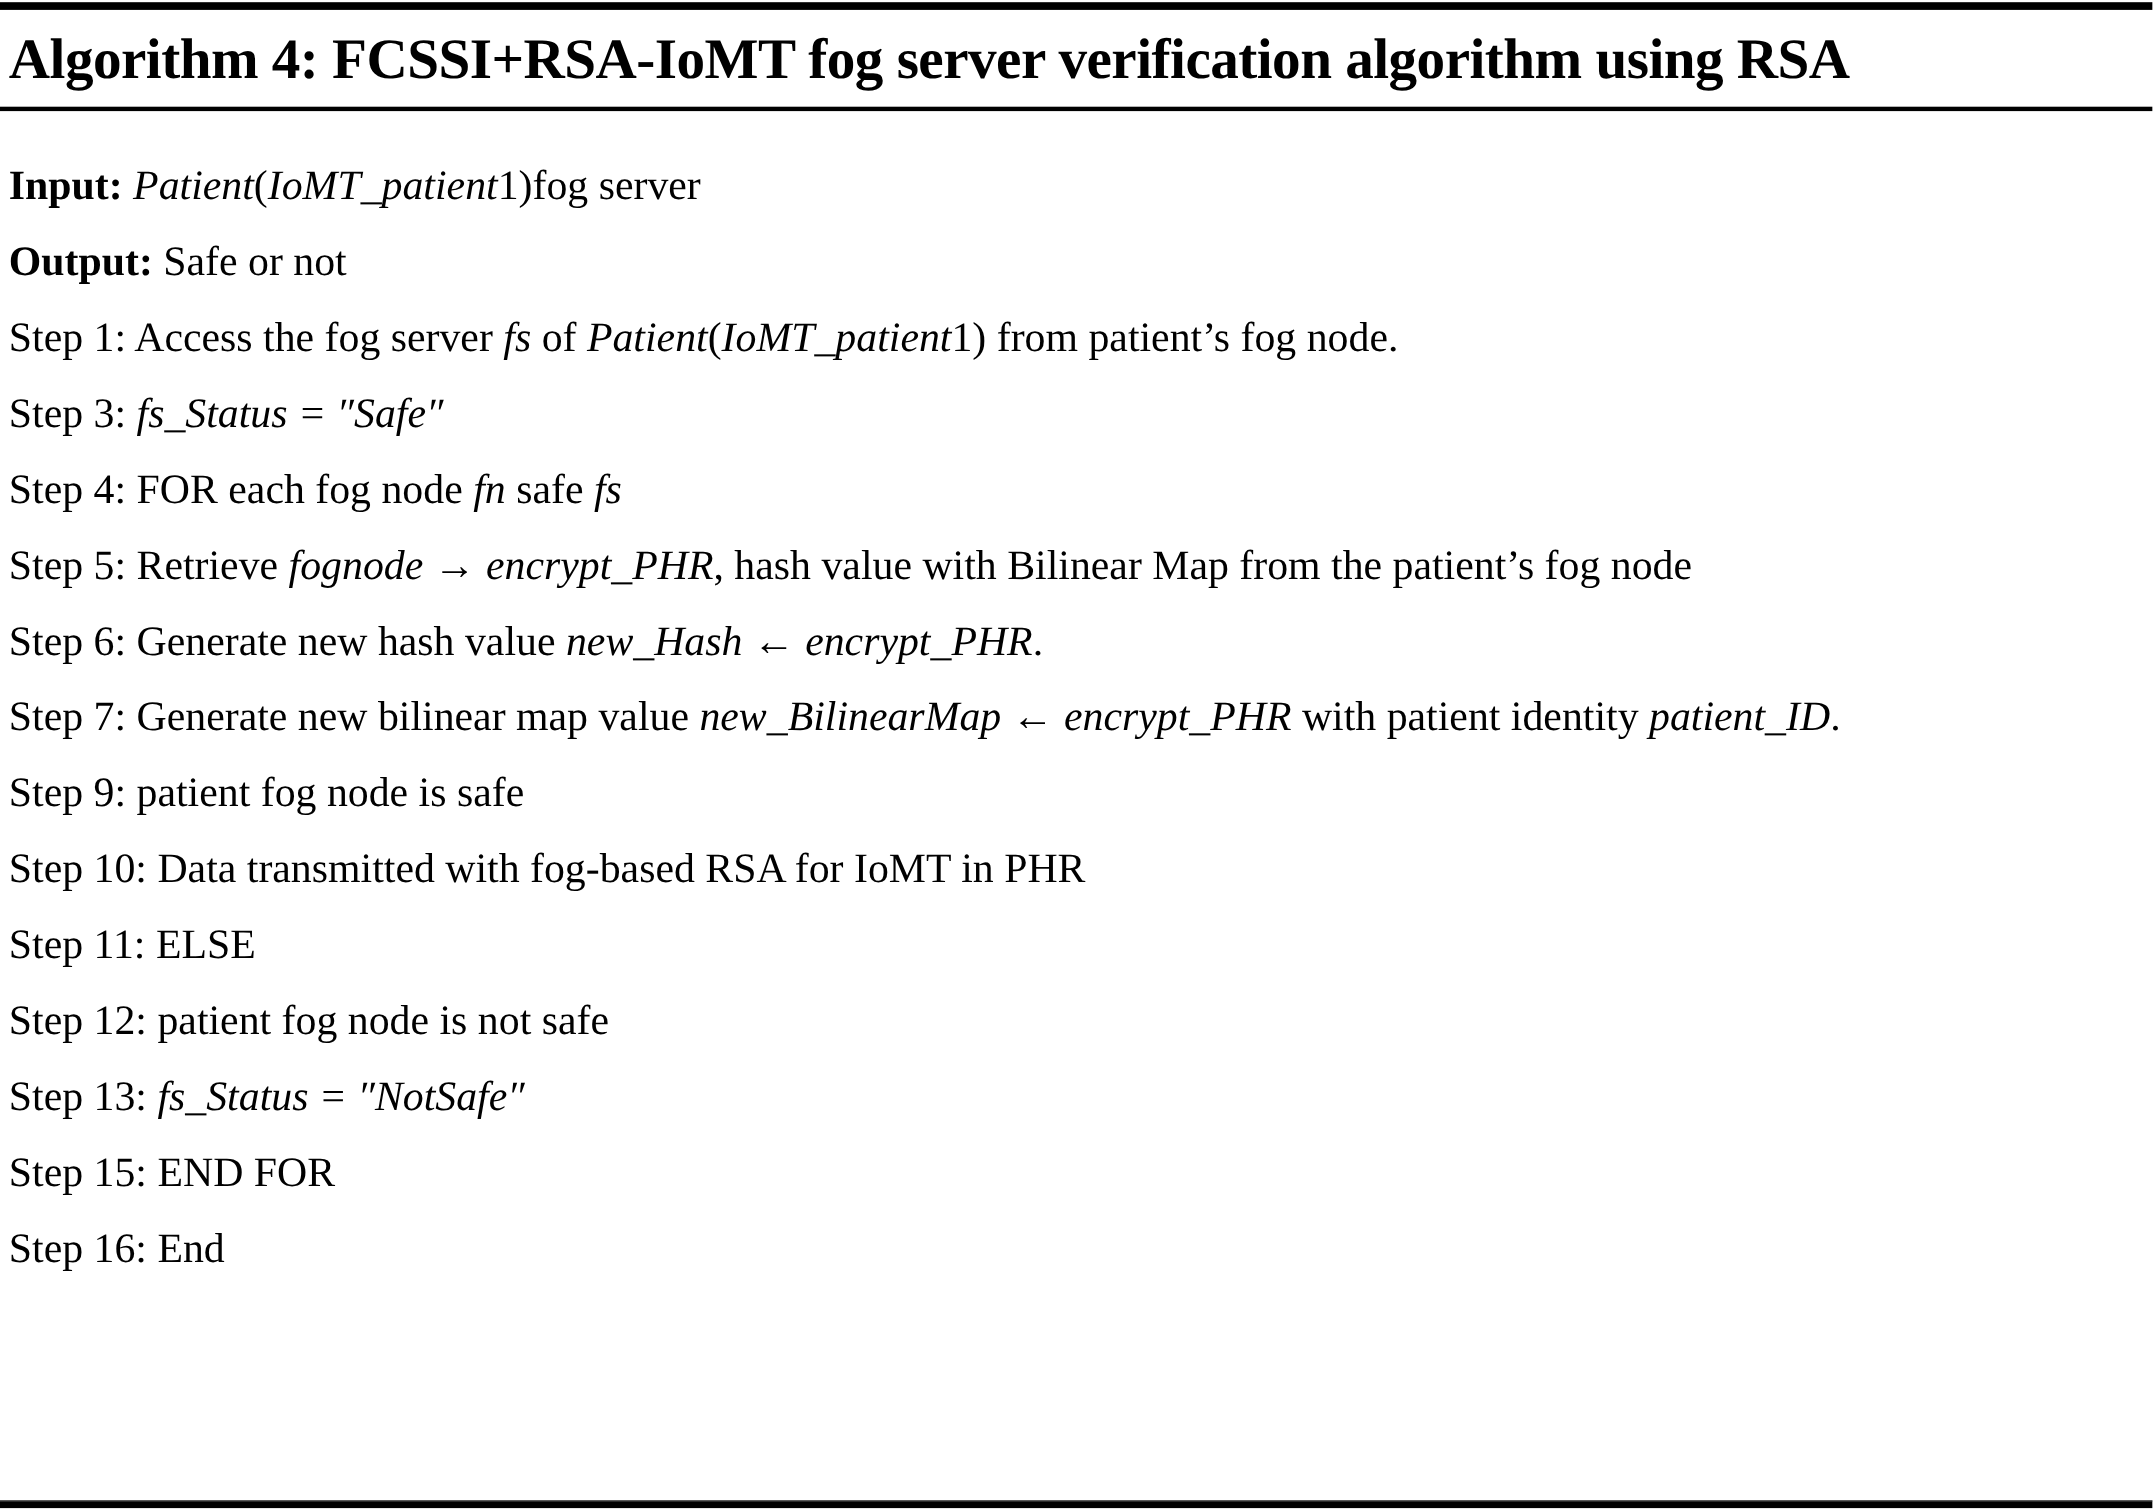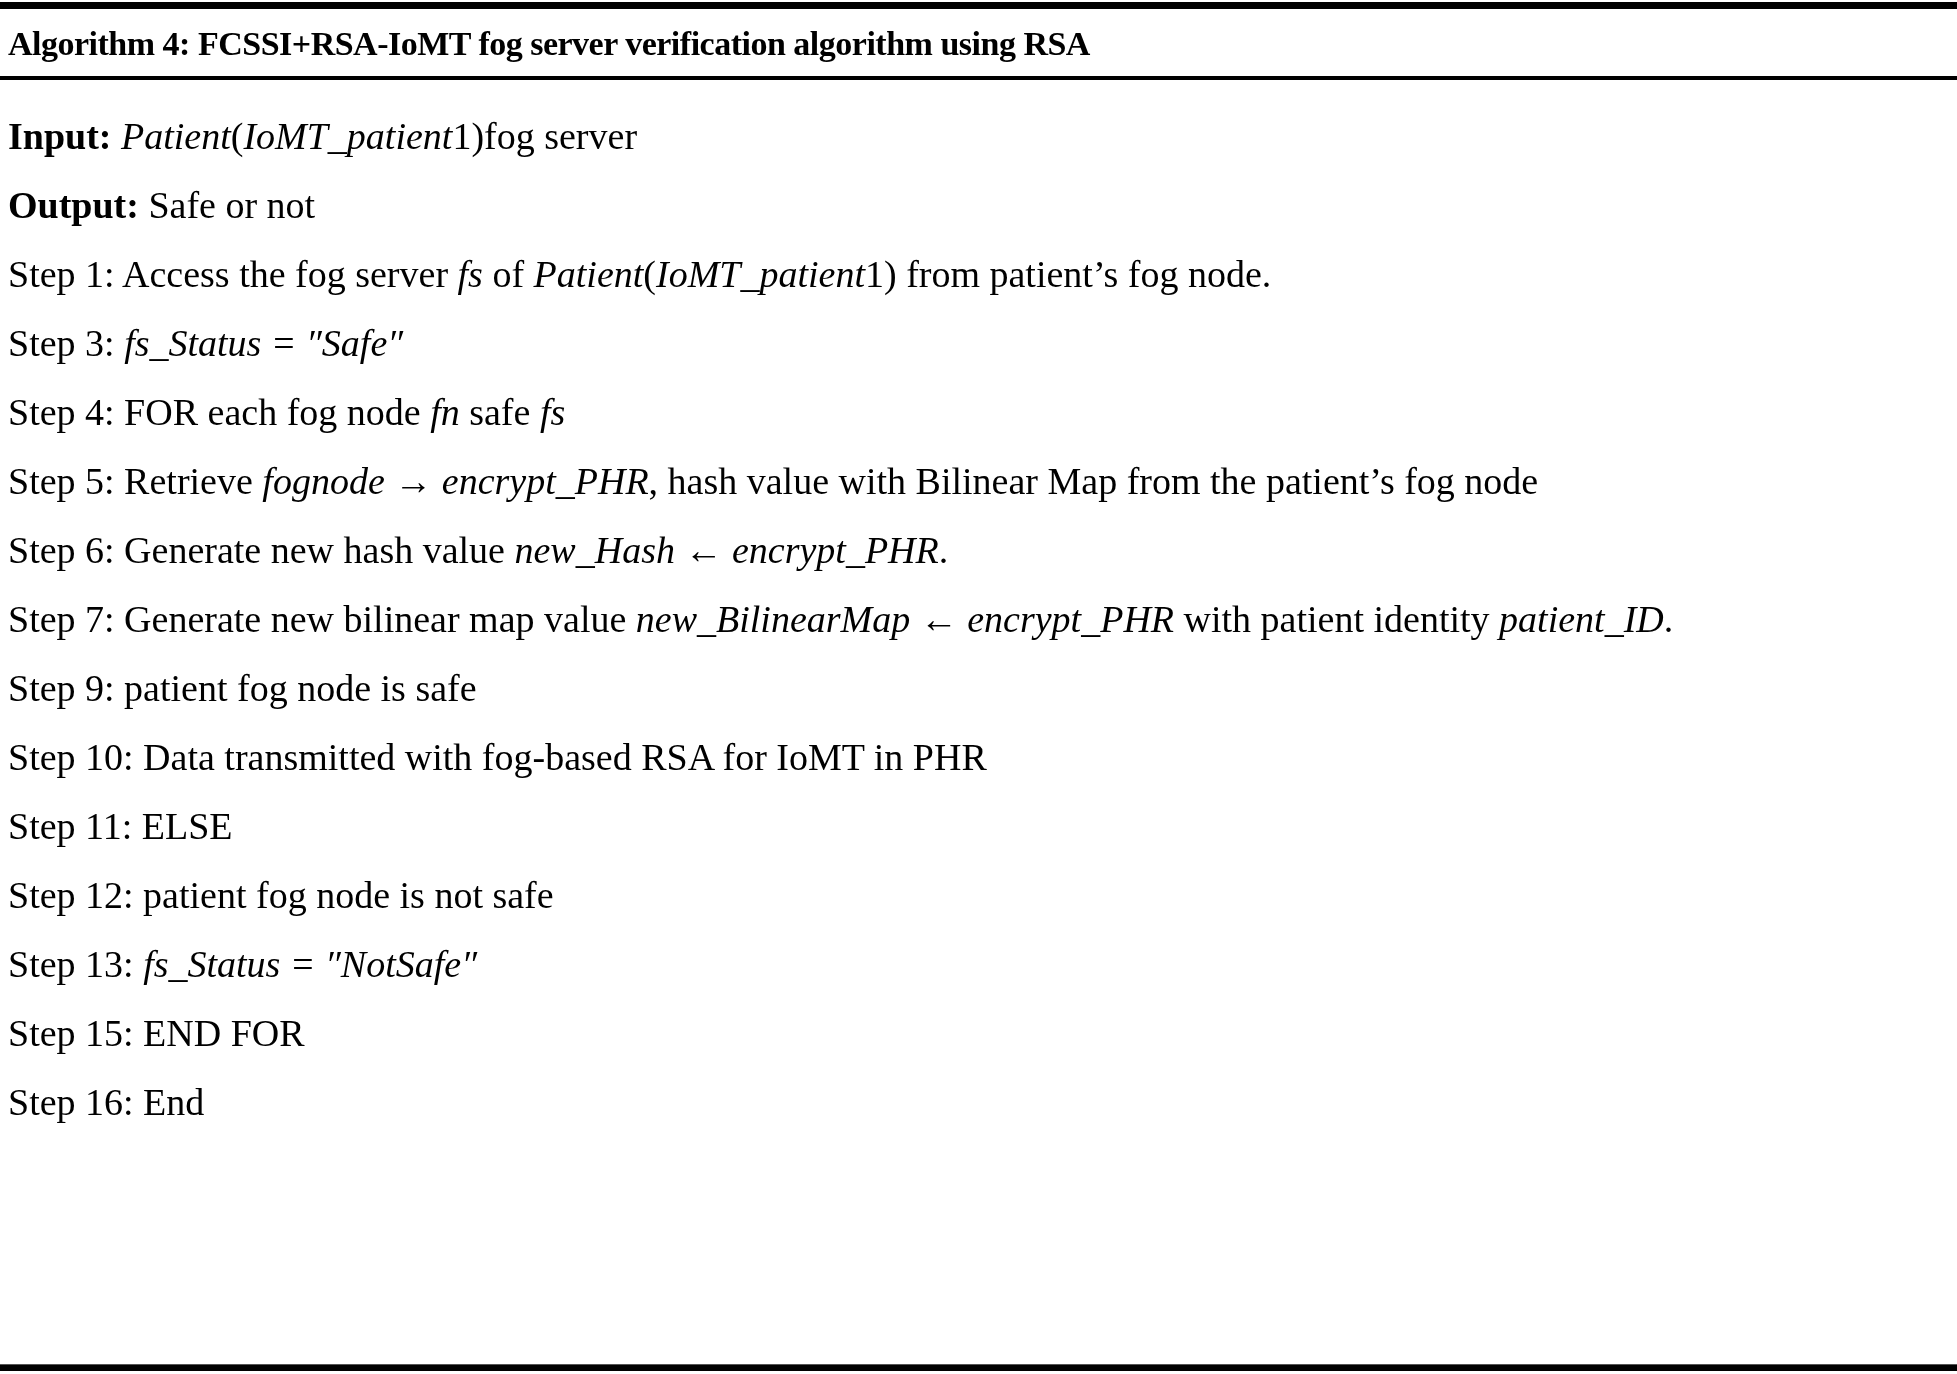--- a/index.html
+++ b/index.html
@@ -20,27 +20,27 @@
   .top-rule {
     margin-top: 2px;
     height: 7px;
     background: #000000;
   }
   .algo-header {
     padding: 16px 10px 13px 8px;
     border-bottom: 4px solid #000000;
   }
   .algo-title {
-    font-size: 34px;
+    font-size: 52px;
     font-weight: bold;
     letter-spacing: -0.5px;
     white-space: nowrap;
   }
   .algo-body {
-    padding: 22px 8px 0 8px;
+    padding: 34px 8px 0 8px;
   }
   .algo-line {
     font-size: 38px;
     line-height: 69px;
     height: 69px;
     white-space: nowrap;
   }
   .seg-n { font-style: normal; font-weight: normal; }
   .seg-i { font-style: italic; font-weight: normal; }
   .seg-b { font-style: normal; font-weight: bold; }

